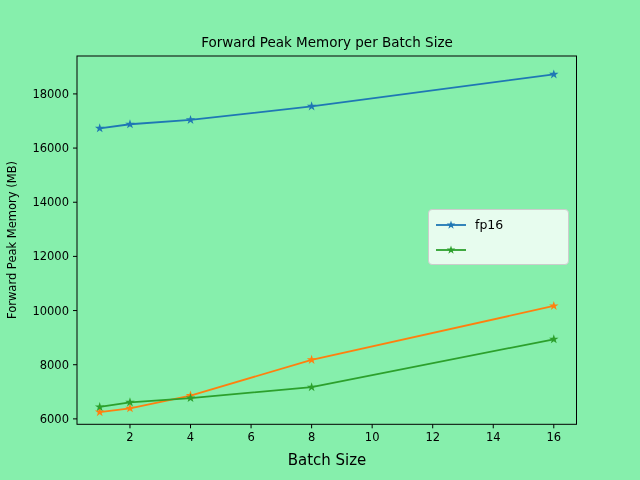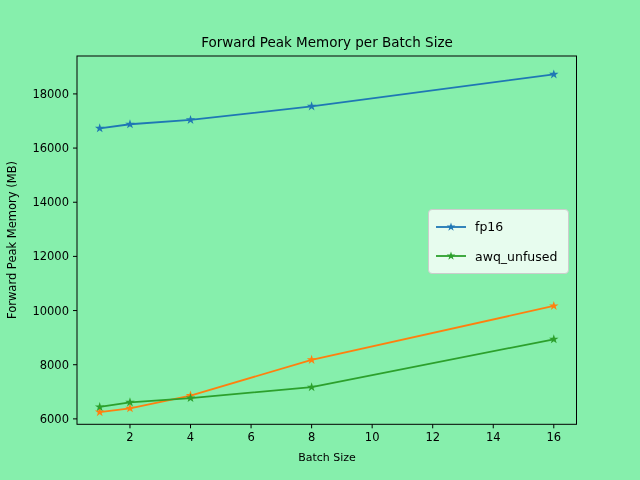--- a/index.html
+++ b/index.html
@@ -21,39 +21,39 @@
     font-size: 13.5px;
     color: #000000;
     line-height: 16px;
   }
   .x-axis-label {
     position: absolute;
     left: 77px;
     top: 451px;
     width: 500px;
     text-align: center;
-    font-size: 11px;
+    font-size: 15px;
     color: #000000;
   }
   .y-axis-label {
     position: absolute;
     left: 12px;
     top: 240px;
     transform: translate(-50%, -50%) rotate(-90deg);
     white-space: nowrap;
     font-size: 11.5px;
     color: #000000;
   }
   svg.plot { position: absolute; left: 0; top: 0; }
   .legend {
     position: absolute;
     left: 428px;
     top: 209px;
     width: 141px;
-    height: 65px;
+    height: 56px;
     box-sizing: border-box;
     background: rgba(255,255,255,0.8);
     border: 1px solid #cccccc;
     border-radius: 4px;
     display: flex;
     flex-direction: column;
     justify-content: space-around;
     padding: 2px 6px;
   }
   .legend-row {
@@ -138,17 +138,16 @@
           <line x1="1" y1="6" x2="31" y2="6" stroke="#1f77b4" stroke-width="1.8"></line>
           <path d="M16.00 1.50L17.01 4.61L20.28 4.61L17.63 6.53L18.65 9.64L16.00 7.72L13.35 9.64L14.37 6.53L11.72 4.61L14.99 4.61Z" fill="#1f77b4"></path>
         </svg>
       <span class="legend-label">fp16</span>
     </div>
     <div class="legend-row">
       <svg width="32" height="12">
           <line x1="1" y1="6" x2="31" y2="6" stroke="#2ca02c" stroke-width="1.8"></line>
           <path d="M16.00 1.50L17.01 4.61L20.28 4.61L17.63 6.53L18.65 9.64L16.00 7.72L13.35 9.64L14.37 6.53L11.72 4.61L14.99 4.61Z" fill="#2ca02c"></path>
         </svg>
-      <span class="legend-label">awq_unfused</span>
     </div>
   </div>
 
 </div>
 
 </body></html>

